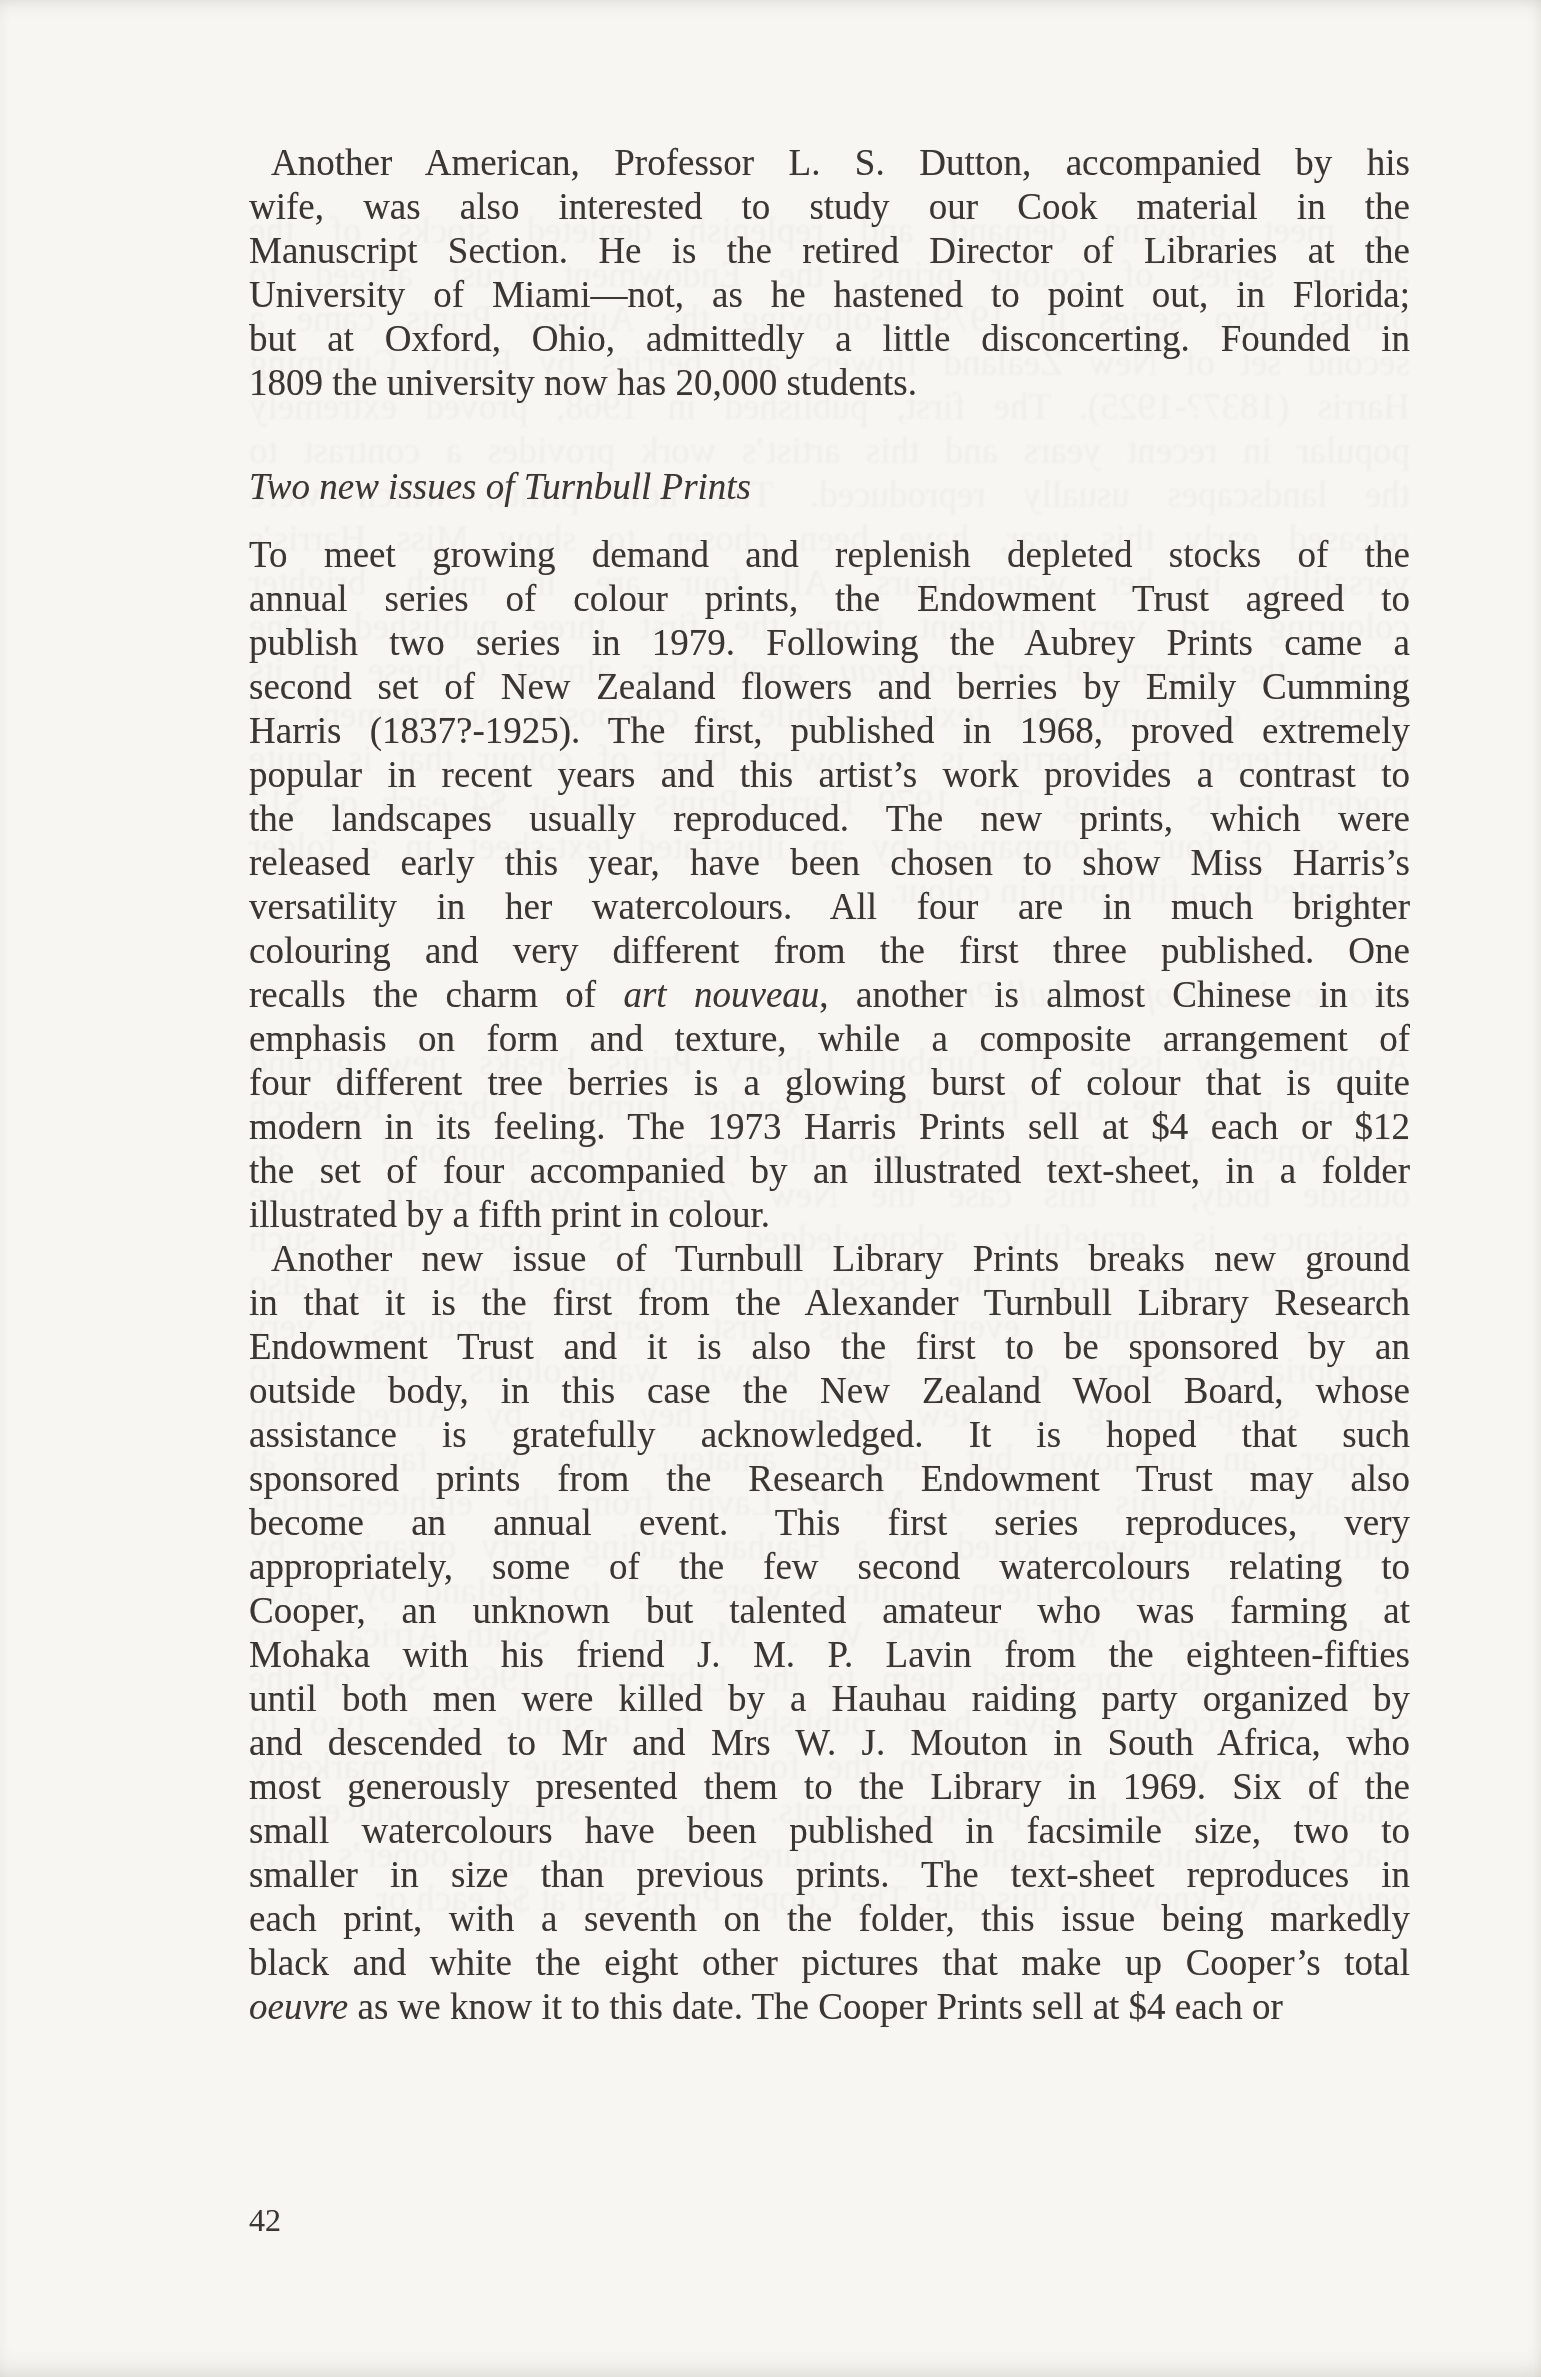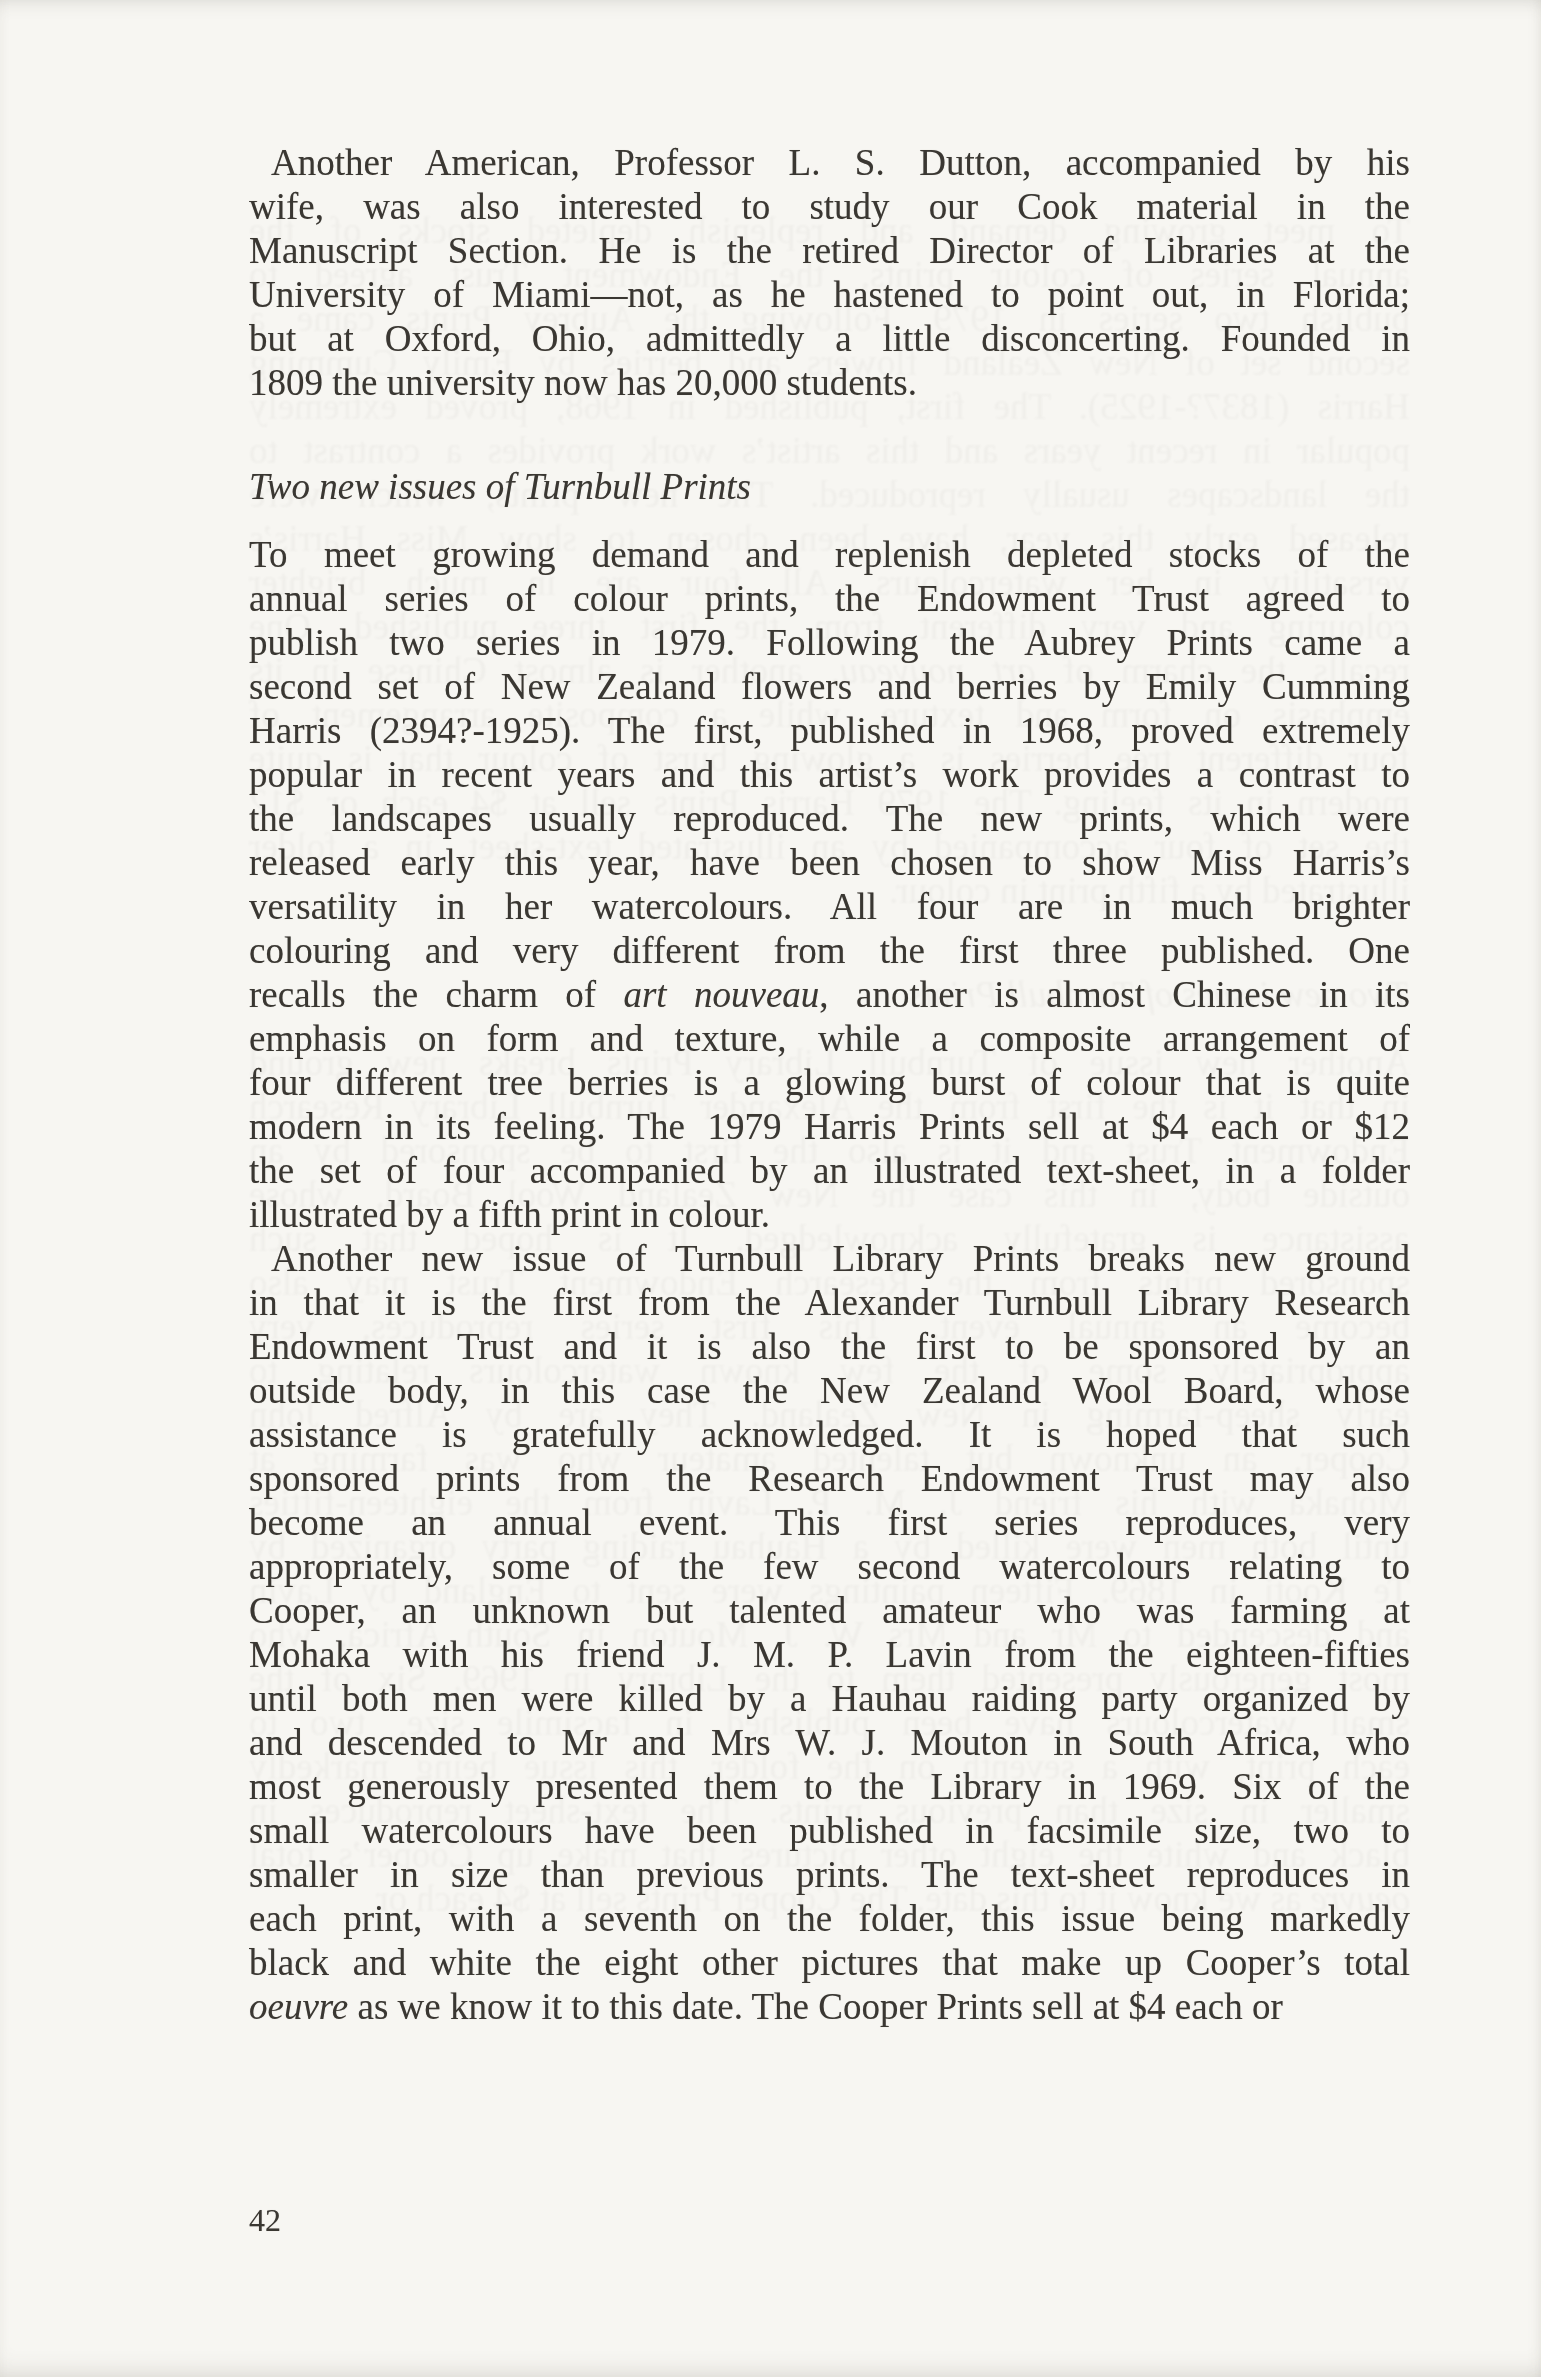--- a/index.html
+++ b/index.html
@@ -139,30 +139,30 @@
         <div class="tline last">1809 the university now has 20,000 students.</div>
       </div>
 
     <div class="heading">Two new issues of Turnbull Prints</div>
 
     <div class="para">
         <div class="tline">To meet growing demand and replenish depleted stocks of the</div>
         <div class="tline">annual series of colour prints, the Endowment Trust agreed to</div>
         <div class="tline">publish two series in 1979. Following the Aubrey Prints came a</div>
         <div class="tline">second set of New Zealand flowers and berries by Emily Cumming</div>
-        <div class="tline">Harris (2394?-1925). The first, published in 1968, proved extremely</div>
+        <div class="tline">Harris (1837?-1925). The first, published in 1968, proved extremely</div>
         <div class="tline">popular in recent years and this artist’s work provides a contrast to</div>
         <div class="tline">the landscapes usually reproduced. The new prints, which were</div>
         <div class="tline">released early this year, have been chosen to show Miss Harris’s</div>
         <div class="tline">versatility in her watercolours. All four are in much brighter</div>
         <div class="tline">colouring and very different from the first three published. One</div>
         <div class="tline">recalls the charm of <i>art nouveau</i>, another is almost Chinese in its</div>
         <div class="tline">emphasis on form and texture, while a composite arrangement of</div>
         <div class="tline">four different tree berries is a glowing burst of colour that is quite</div>
-        <div class="tline">modern in its feeling. The 1979 Harris Prints sell at $4 each or $12</div>
+        <div class="tline">modern in its feeling. The 1973 Harris Prints sell at $4 each or $12</div>
         <div class="tline">the set of four accompanied by an illustrated text-sheet, in a folder</div>
         <div class="tline last">illustrated by a fifth print in colour.</div>
       </div>
 
     <div class="para indent-first">
         <div class="tline">Another new issue of Turnbull Library Prints breaks new ground</div>
         <div class="tline">in that it is the first from the Alexander Turnbull Library Research</div>
         <div class="tline">Endowment Trust and it is also the first to be sponsored by an</div>
         <div class="tline">outside body, in this case the New Zealand Wool Board, whose</div>
         <div class="tline">assistance is gratefully acknowledged. It is hoped that such</div>

